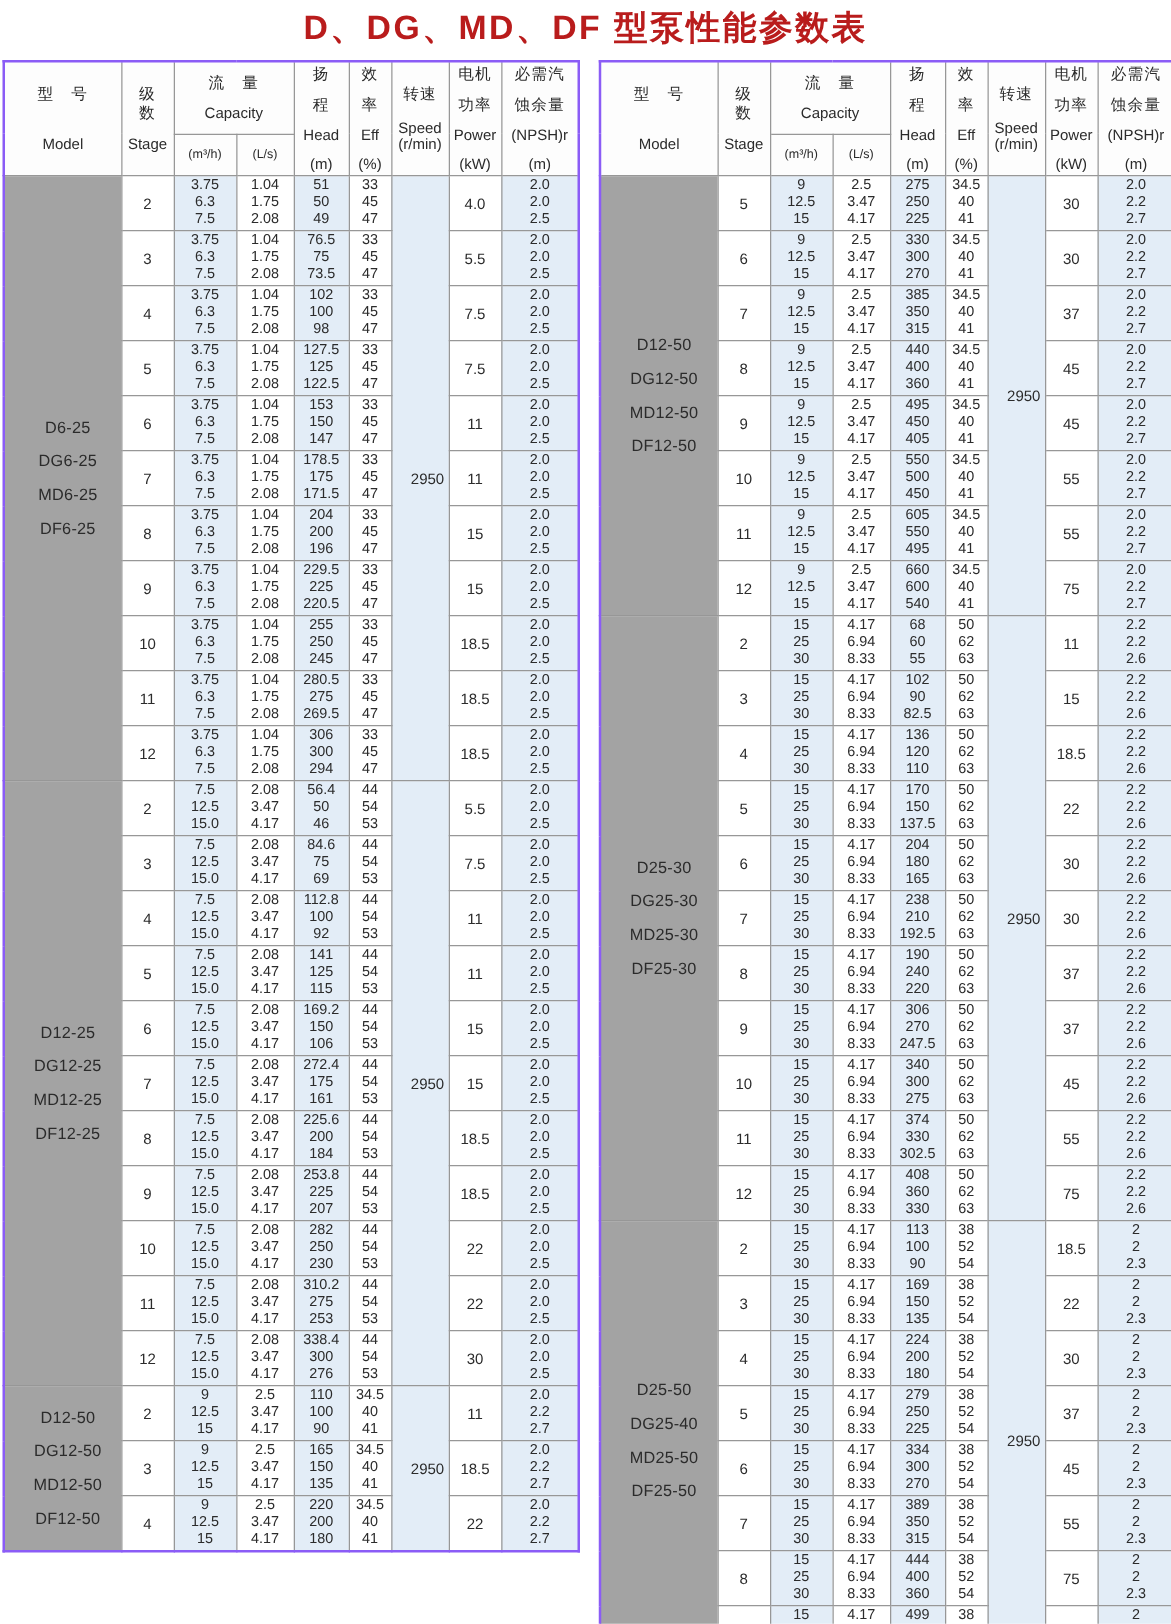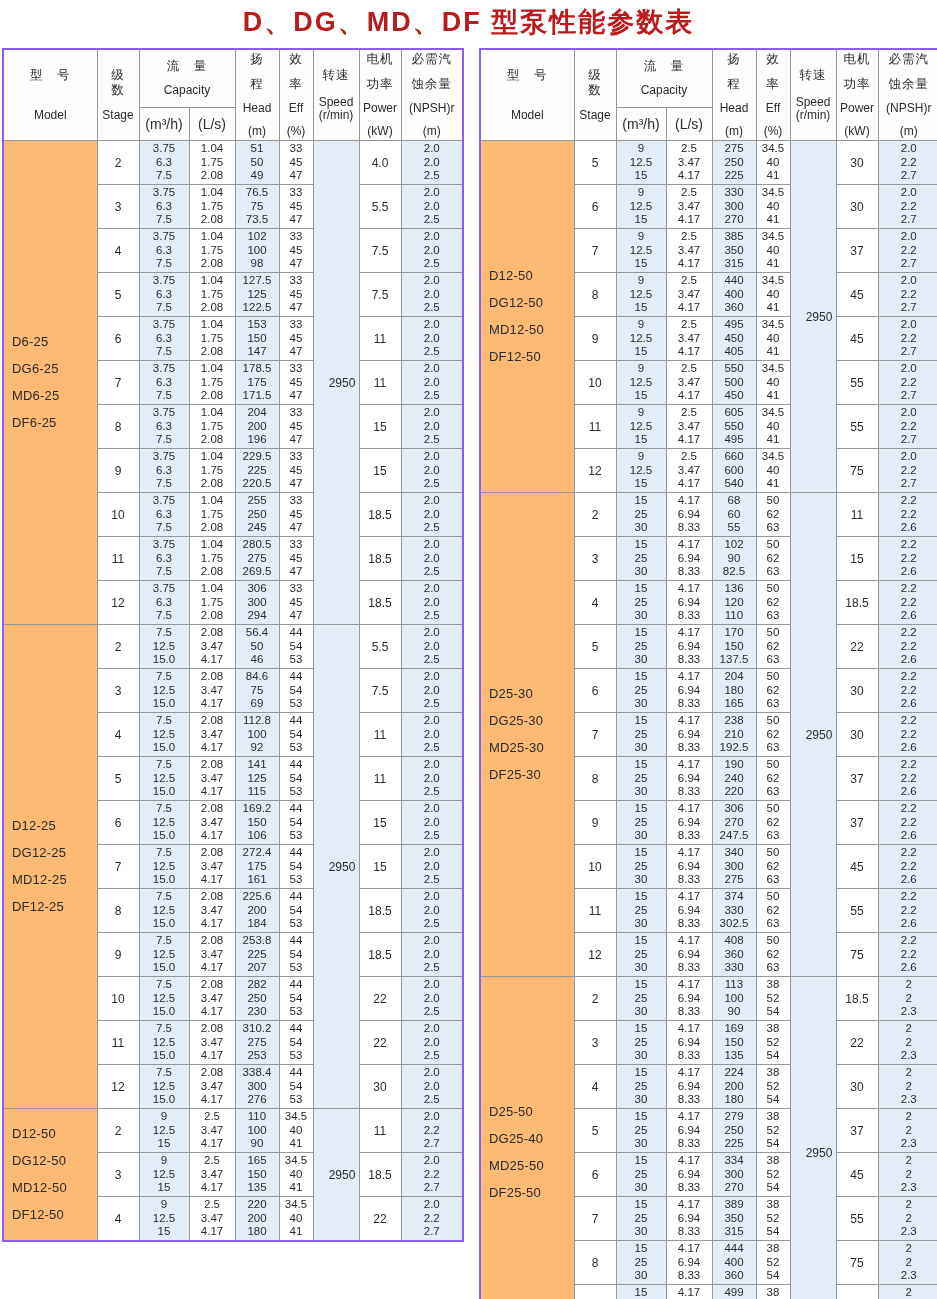--- a/index.html
+++ b/index.html
@@ -9,25 +9,25 @@
   .title{text-align:center;color:#b91c1c;font-size:27px;font-weight:bold;margin:4px 0 8px 0;letter-spacing:2px;}
   .tables{display:flex;gap:15px;align-items:flex-start;}
   table{border-collapse:collapse;table-layout:fixed;width:460px;border:2px solid #8b5cf6;}
   th,td{border:1px solid #979797;text-align:center;vertical-align:middle;padding:0;}
   thead th{font-weight:normal;background:#fdfdfd;}
   .zh{font-size:12.5px;line-height:15px;letter-spacing:1px;}
   .en{font-size:12px;line-height:13px;letter-spacing:0;}
   .hstack{display:flex;flex-direction:column;justify-content:flex-start;gap:10px;padding:2px 0;}
   .hsplit{display:flex;flex-direction:column;justify-content:space-between;height:54px;padding:3px 0;}
   tr.hrow1 th{height:34px;}
-  tr.hrow2 th{height:24px;font-size:14px;}
+  tr.hrow2 th{height:24px;font-size:10px;}
   td{font-size:11.5px;height:43px;}
   td div{line-height:13.4px;}
   .c-blue{background:#e3edf7;}
-  .model-td{background:#fdba74;text-align:left;vertical-align:middle;}
+  .model-td{background:#a3a3a3;text-align:center;vertical-align:middle;}
   .model-td .mwrap{display:flex;flex-direction:column;justify-content:center;padding-left:8px;}
   .model-td .mwrap div{font-size:13px;line-height:14px;padding:6.5px 0;letter-spacing:0.2px;}
   .speed-td{font-size:12px;padding-left:12px;}
   .stage-td,.power-td{font-size:12px;}
 </style>
 </head>
 <body>
 
 <div class="page">
   <div class="title">D、DG、MD、DF 型泵性能参数表</div>

